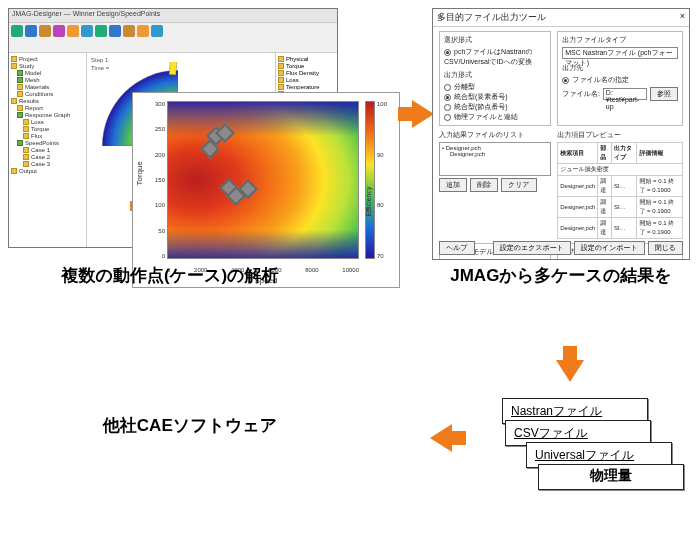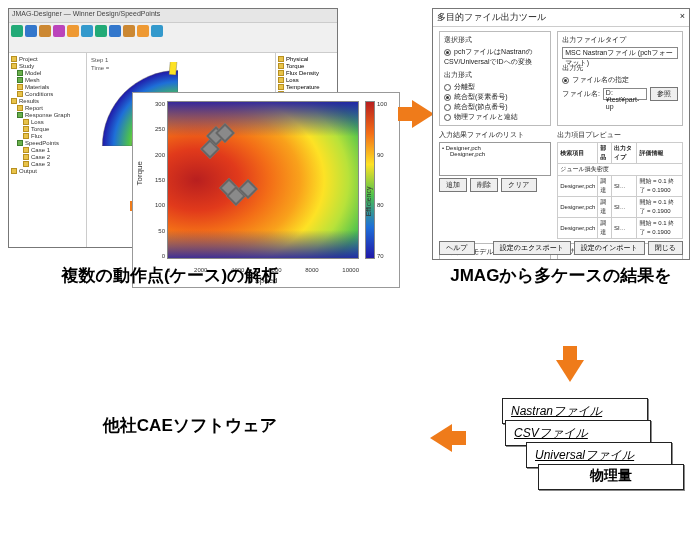--- a/index.html
+++ b/index.html
@@ -17,21 +17,21 @@
   .caption { position: absolute; font-size: 17px; font-weight: bold; color: #000; text-align: center; }
   .cap-left  { left: 20px;  top: 264px; width: 300px; }
   .cap-right { left: 432px; top: 264px; width: 258px; }
   .cap-bot-l { left: 60px;  top: 414px; width: 260px; }
   .file-stack { position: absolute; left: 502px; top: 398px; }
   .file-card {
     position: absolute; width: 146px; height: 26px; background: #fff;
     border: 1px solid #222; font-size: 12px; padding: 4px 8px;
     box-shadow: 1px 1px 0 #888;
   }
-  .file-card u { text-decoration: underline; font-style: italic; }
+  .file-card u { text-decoration: underline; }
 
   
   .arrow {
     position: absolute; width: 0; height: 0;
   }
   .arrow-r {
     border-top: 14px solid transparent;
     border-bottom: 14px solid transparent;
     border-left: 22px solid #ef7b1a;
   }

